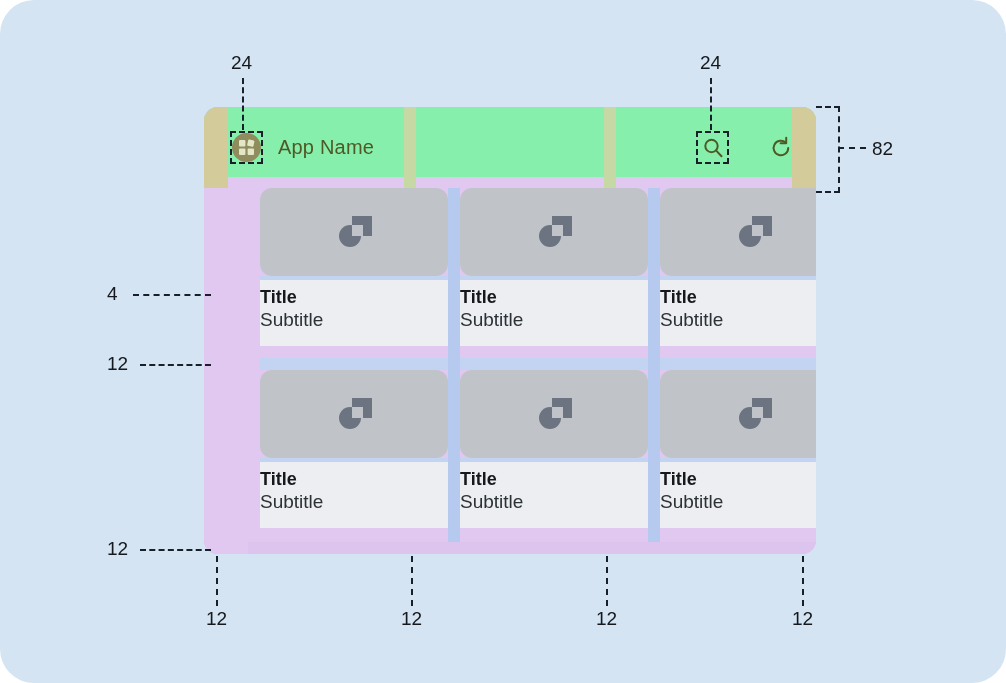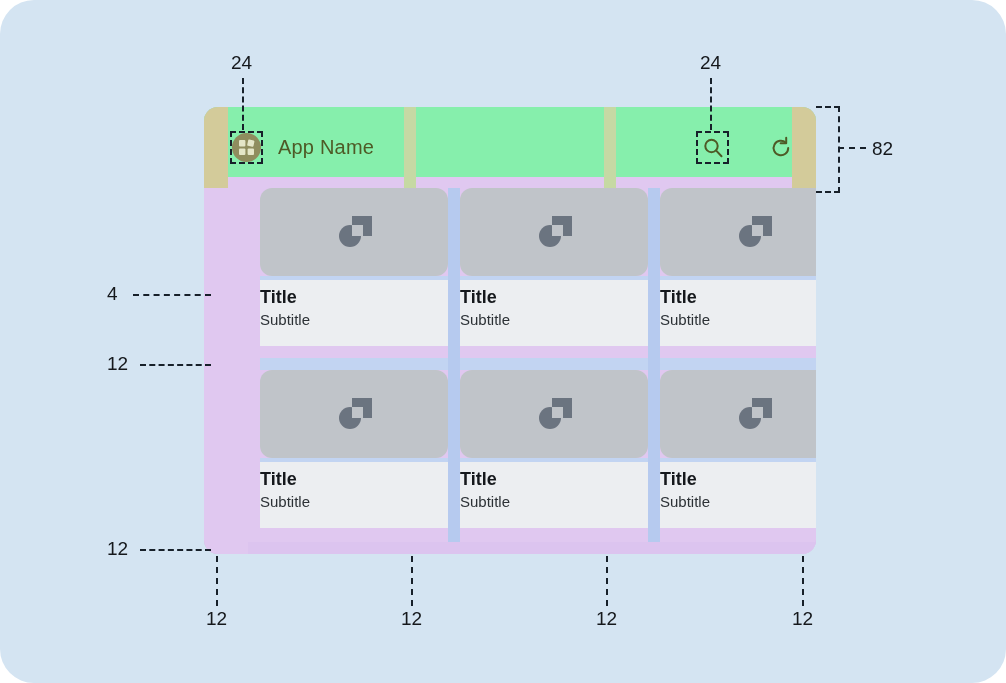--- a/index.html
+++ b/index.html
@@ -72,21 +72,21 @@
     position:absolute;left:0;top:0;width:188px;height:88px;
     background:#c0c4c9;border-radius:12px;
     display:flex;align-items:center;justify-content:center;
   }
   .gap4{position:absolute;left:0;top:88px;width:188px;height:4px;background:#c2d4f2;}
   .card-text{
     position:absolute;left:0;top:92px;width:188px;height:66px;
     background:#eceef1;padding:6px 0 0 0;box-sizing:border-box;
   }
   .card-title{font-size:18px;font-weight:bold;color:#15181c;line-height:22px;}
-  .card-sub{font-size:15px;color:#2c3136;line-height:22px;margin-top:1px;}
+  .card-sub{font-size:19px;color:#2c3136;line-height:22px;margin-top:1px;}
 
   
   .rowgap-band{position:absolute;left:0;top:170px;width:588px;height:12px;background:#c2d4f2;}
   
   .bottom-pad{position:absolute;left:0;bottom:0;width:612px;height:12px;background:#dcc4ef;}
 
   
   .ann{position:absolute;color:#15181c;font-size:19px;text-align:center;}
   .vline{position:absolute;border-left:2px dashed #17202a;}
   .hline{position:absolute;border-top:2px dashed #17202a;}

